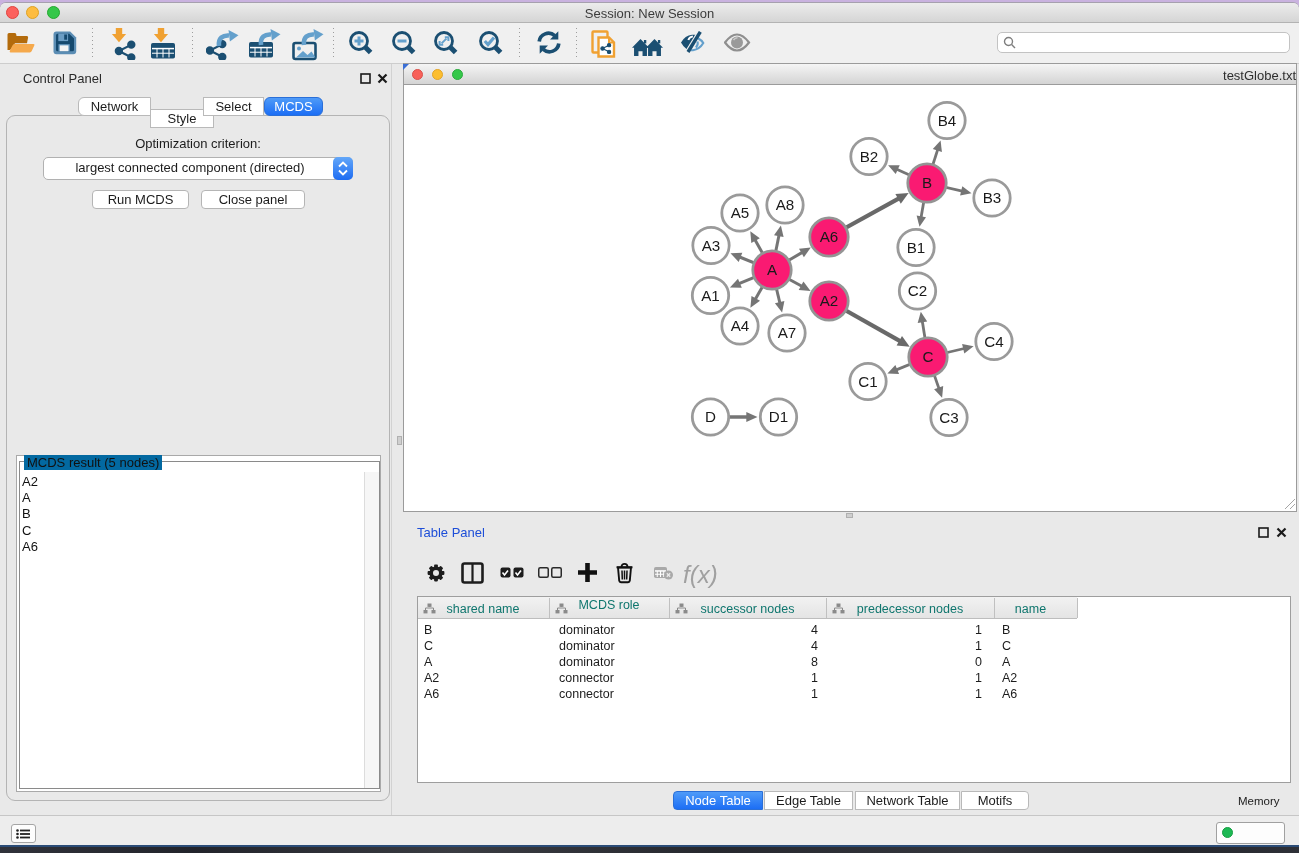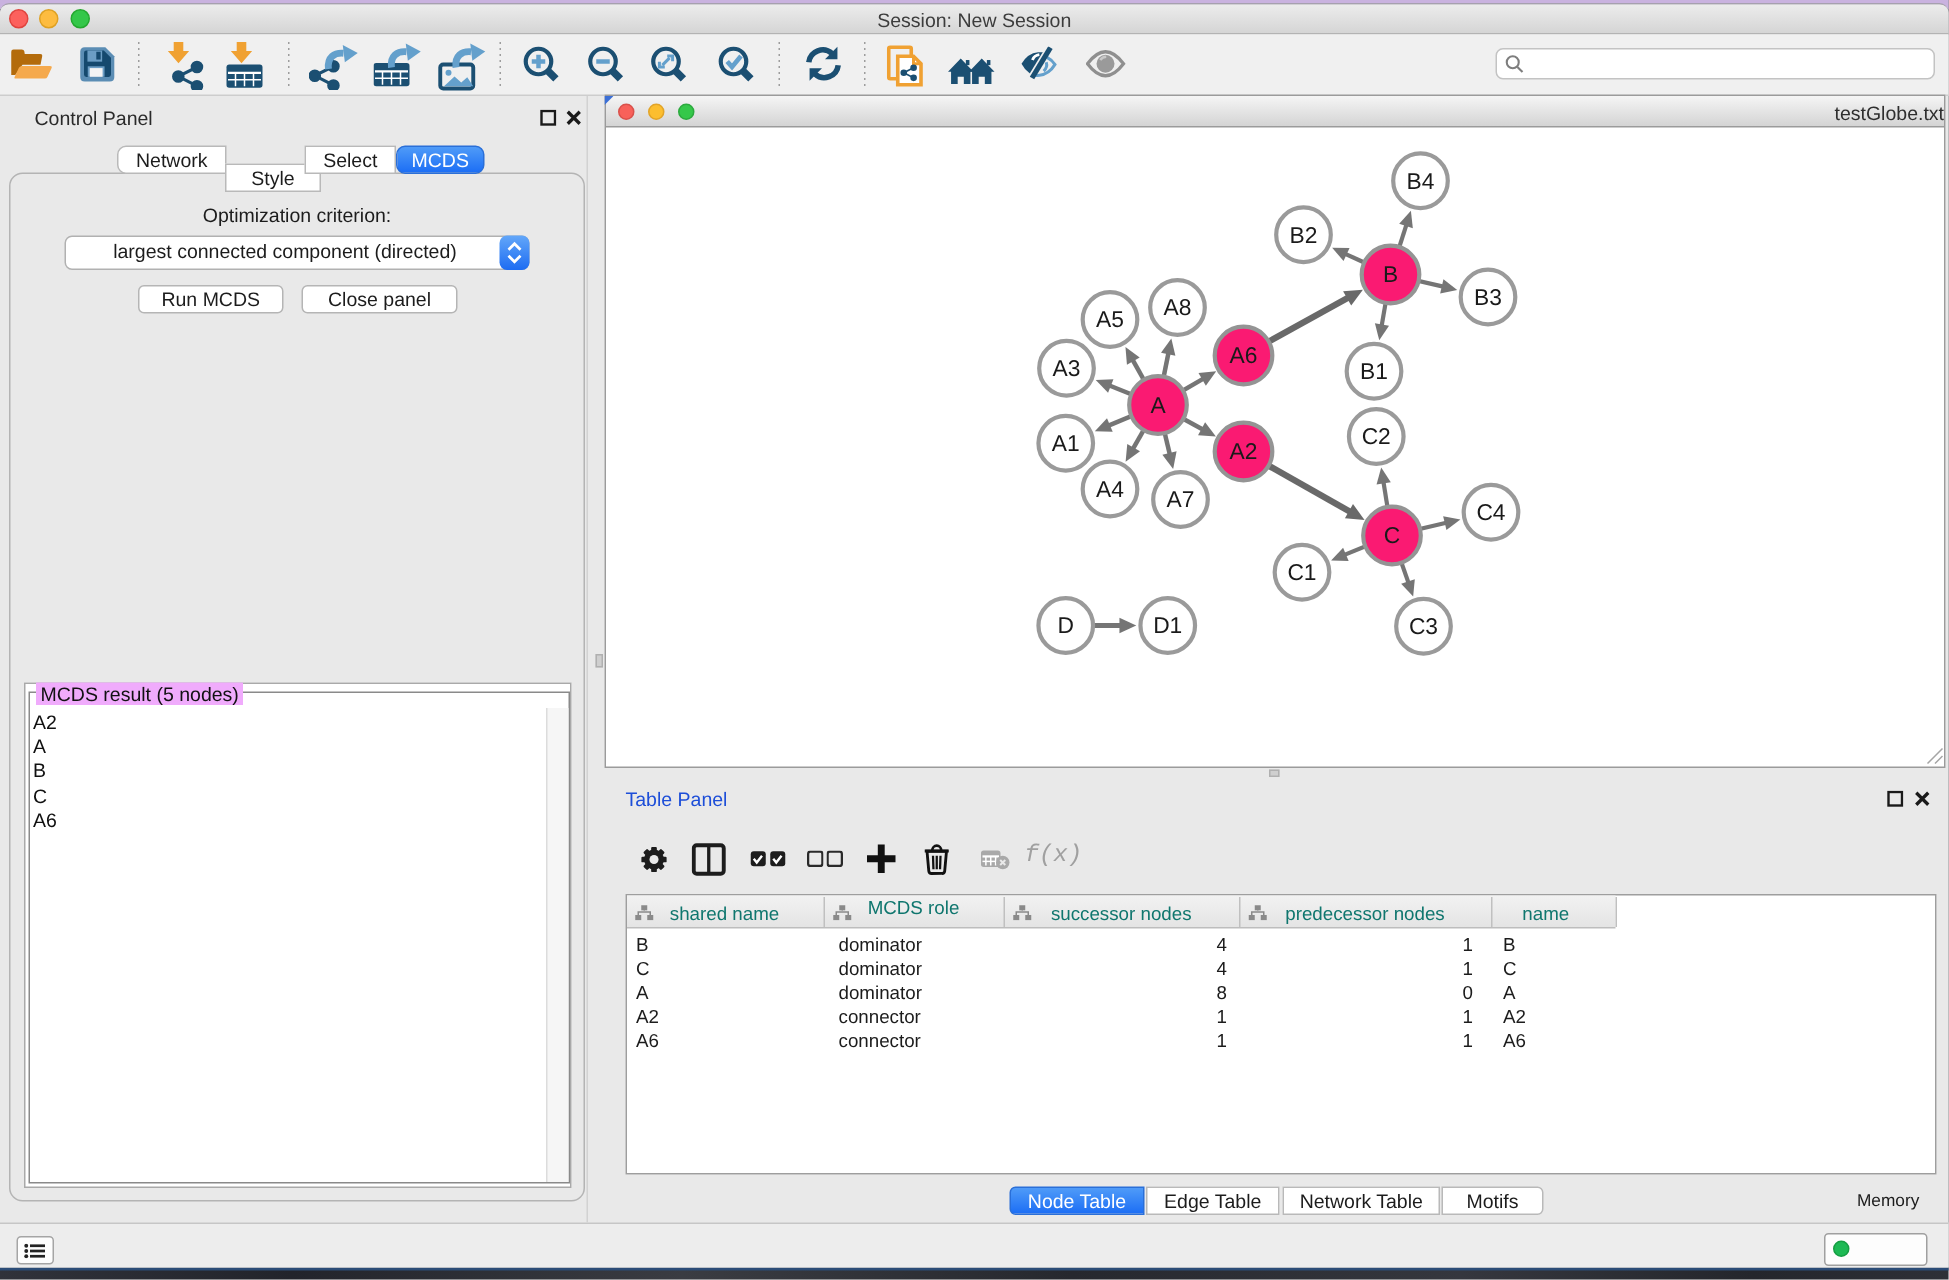--- a/index.html
+++ b/index.html
@@ -168,21 +168,21 @@
 <div class="abs" style="left:47px;top:160px;width:286px;text-align:center;font-size:13px;color:#1c1c1c">largest connected component (directed)</div>
 <div class="abs" style="left:333px;top:157px;width:20px;height:23px;background:linear-gradient(#63a7f9,#1d6cf2);border-radius:5px;"></div>
 <svg class="abs" style="left:337px;top:160px" width="12" height="17">
     <path d="M2 6.5 L6 2.5 L10 6.5" fill="none" stroke="#fff" stroke-width="1.8"></path>
     <path d="M2 10.5 L6 14.5 L10 10.5" fill="none" stroke="#fff" stroke-width="1.8"></path>
   </svg>
 <div class="abs" style="left:92px;top:190px;width:97px;height:19px;background:#fff;border:1px solid #b5b5b5;border-radius:4px;text-align:center;font-size:13px;line-height:17px;color:#1c1c1c">Run MCDS</div>
 <div class="abs" style="left:201px;top:190px;width:104px;height:19px;background:#fff;border:1px solid #b5b5b5;border-radius:4px;text-align:center;font-size:13px;line-height:17px;color:#1c1c1c">Close panel</div>
 <div class="abs" style="left:16px;top:455px;width:365px;height:337px;background:#fff;border:1px solid #a9a9a9"></div>
 <div class="abs" style="left:19px;top:461px;width:361px;height:328px;border:1px solid #8a8a8a"></div>
-<div class="abs" style="left:24px;top:455px;font-size:13px;color:#111;background:#f0abfc;padding:0 3px">MCDS result (5 nodes)</div>
+<div class="abs" style="left:24px;top:455px;font-size:13px;color:#111;background:#0369a1;padding:0 3px">MCDS result (5 nodes)</div>
 <div class="abs" style="left:364px;top:472px;width:15px;height:316px;background:#f6f6f6;border-left:1px solid #dcdcdc"></div>
 <div class="abs" style="left:22px;top:474px;font-size:13px;color:#111">A2</div>
 <div class="abs" style="left:22px;top:490px;font-size:13px;color:#111">A</div>
 <div class="abs" style="left:22px;top:506px;font-size:13px;color:#111">B</div>
 <div class="abs" style="left:22px;top:523px;font-size:13px;color:#111">C</div>
 <div class="abs" style="left:22px;top:539px;font-size:13px;color:#111">A6</div>
 <div class="abs" style="left:391px;top:64px;width:1px;height:751px;background:#d2d2d2"></div>
 <div class="abs" style="left:397px;top:436px;width:5px;height:9px;background:#cfcfcf;border:1px solid #b0b0b0"></div>
 <div class="abs" style="left:403px;top:63px;width:894px;height:449px;background:#fff;border:1px solid #9b9b9b"></div>
 <div class="abs" style="left:404px;top:64px;width:892px;height:21px;background:linear-gradient(#f5f5f5,#d4d4d4);border-bottom:1px solid #9b9b9b"></div>
@@ -332,21 +332,21 @@
 <svg style="position:absolute;left:654px;top:566px" width="20" height="14">
     <rect x="0" y="1" width="13" height="11" rx="1.8" fill="#a9a9a9"></rect>
     <line x1="1" y1="4.96" x2="12" y2="4.96" stroke="#fff" stroke-width="1.5"></line>
     <line x1="1" y1="8.260000000000002" x2="12" y2="8.260000000000002" stroke="#fff" stroke-width="1"></line>
     <line x1="3.25" y1="4.96" x2="3.25" y2="11" stroke="#fff" stroke-width="1"></line>
     <line x1="6.5" y1="4.96" x2="6.5" y2="11" stroke="#fff" stroke-width="1"></line>
     <line x1="9.75" y1="4.96" x2="9.75" y2="11" stroke="#fff" stroke-width="1"></line>
     <circle cx="14.5" cy="9" r="4.5" fill="#a9a9a9"></circle>
     <path d="M12.8 7.3 l3.4 3.4 M16.2 7.3 l-3.4 3.4" stroke="#e9e9e9" stroke-width="1.3"></path>
   </svg>
-<div style="position:absolute;left:683px;top:561px;font-family:Liberation Mono, monospace;font-style:italic;font-size:16px;color:#a0a0a0">f(x)</div>
+<div style="position:absolute;left:683px;top:561px;font-family:Liberation Sans, sans-serif;font-style:italic;font-size:24px;color:#a0a0a0">f(x)</div>
 <div class="abs" style="left:417px;top:596px;width:874px;height:187px;background:#fff;border:1px solid #9e9e9e"></div>
 <div style="position:absolute;left:418px;top:597px;width:659px;height:22px;background:linear-gradient(#f2f2f2,#e4e4e4);border-bottom:1px solid #bdbdbd"></div>
 <div class="th" style="left:417px;width:132px;top:602px">shared name</div>
 <svg style="position:absolute;left:423px;top:603px" width="13" height="11">
     <rect x="4.5" y="0.5" width="4" height="3.4" fill="#8a8a8a"></rect>
     <rect x="0.5" y="7" width="4" height="3.4" fill="#8a8a8a"></rect>
     <rect x="8.5" y="7" width="4" height="3.4" fill="#8a8a8a"></rect>
     <path d="M2.5 7 v-2 h8 v2 M6.5 4 v-1" fill="none" stroke="#8a8a8a" stroke-width="1"></path>
   </svg>
 <div class="th" style="left:549px;width:120px;top:598px">MCDS role</div>

